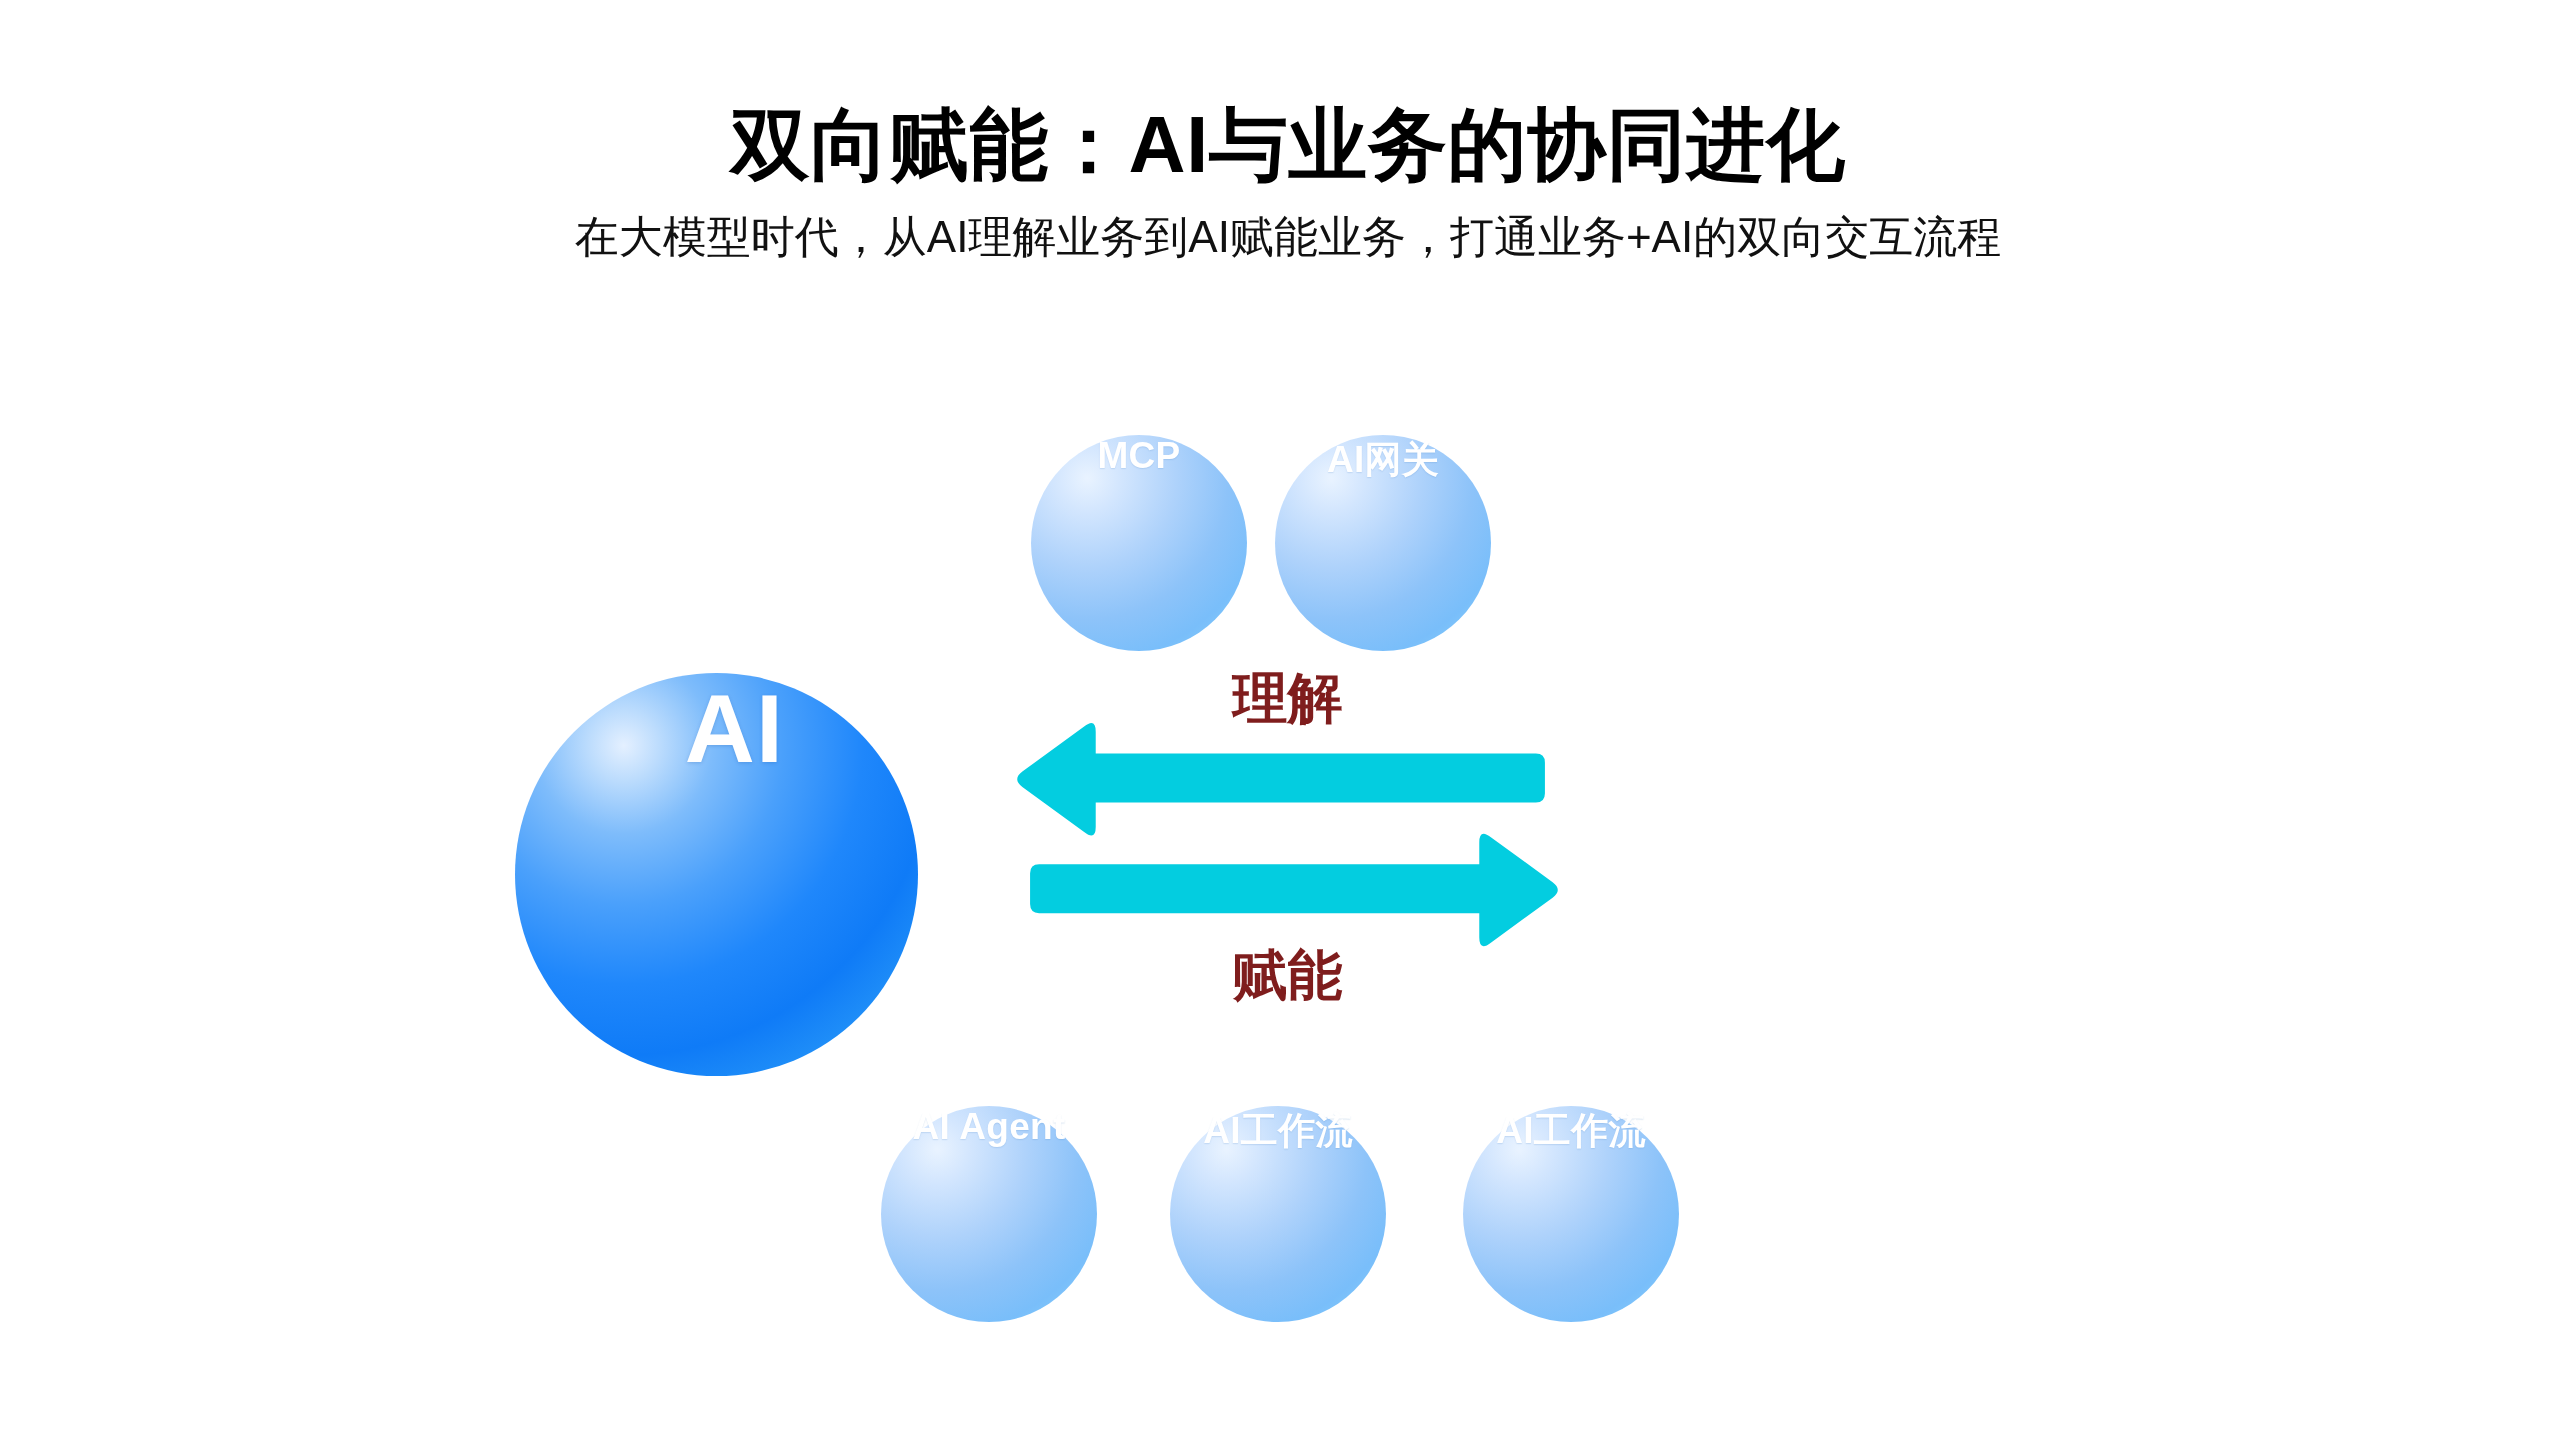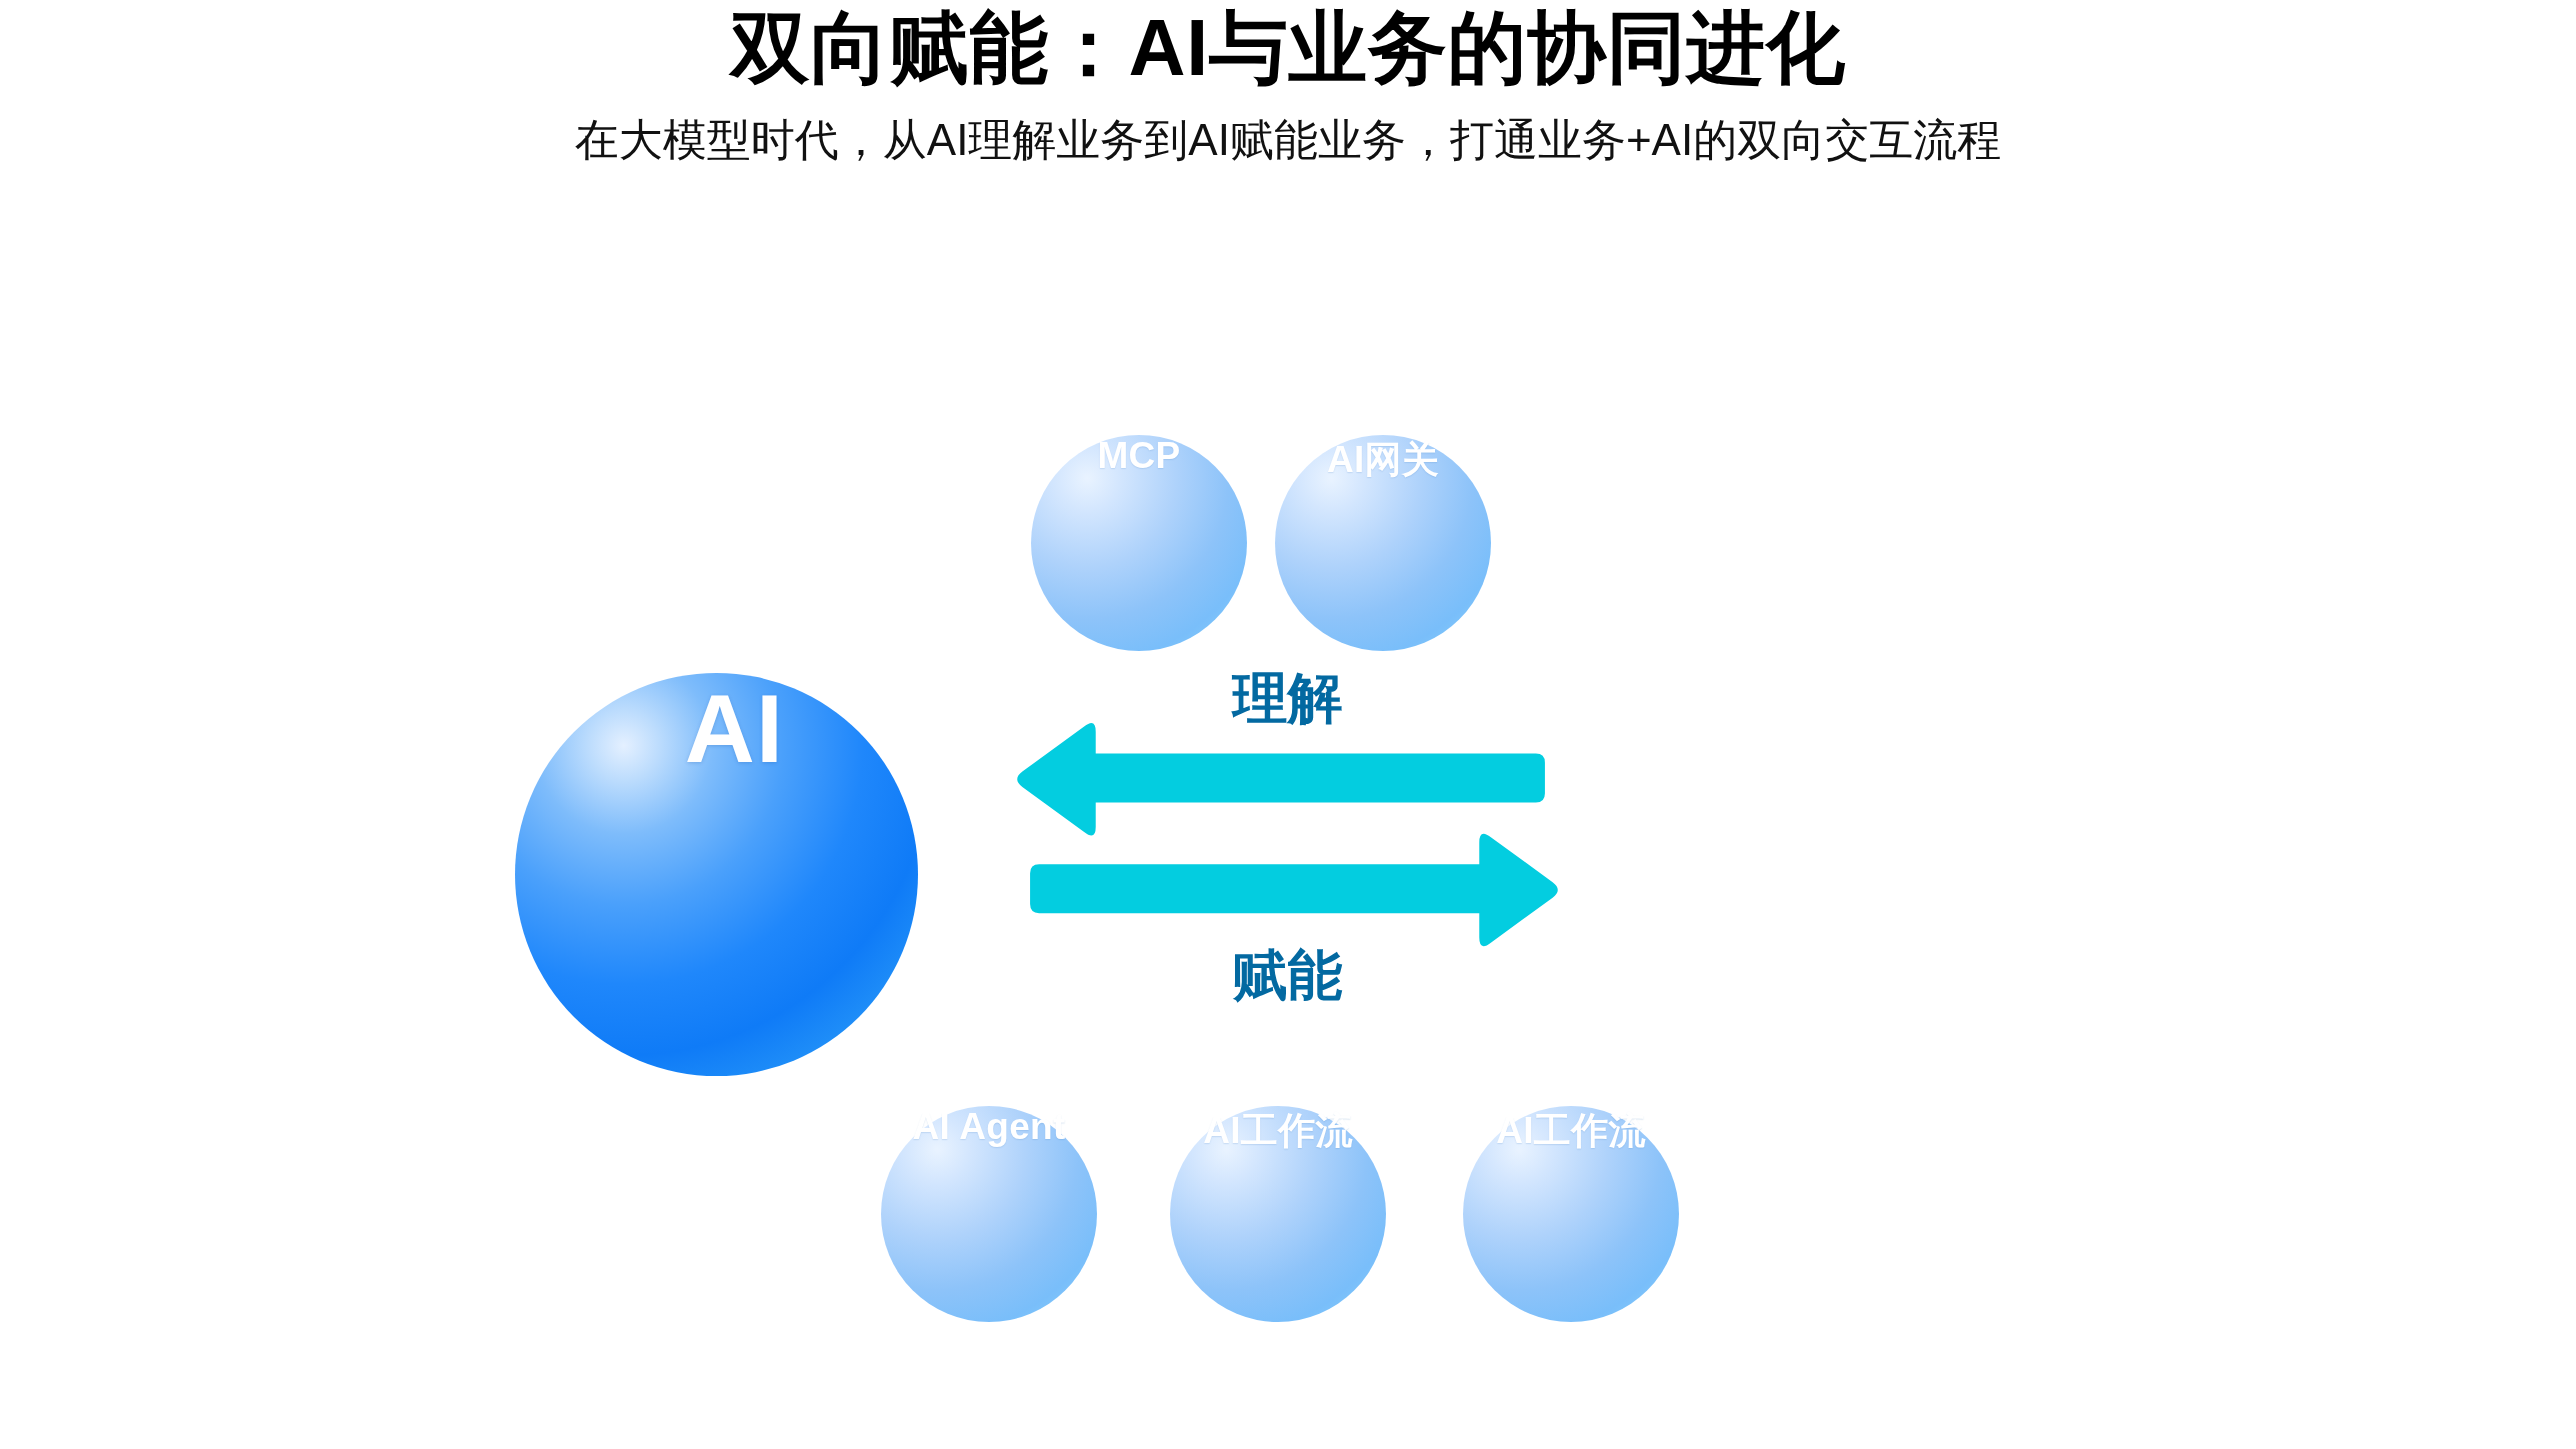--- a/index.html
+++ b/index.html
@@ -26,20 +26,21 @@
   
   .header {
     position: absolute;
     left: 0;
     top: 0;
     width: 2576px;
     text-align: center;
   }
   .page-title {
     margin: 0;
+    padding-top: 97px;
     font-size: 79px;
     line-height: 1.22;
     font-weight: 700;
     letter-spacing: 0.6px;
     color: #000000;
     white-space: nowrap;
   }
   .page-subtitle {
     margin: 1px;
     padding-top: 14px;
@@ -154,21 +155,21 @@
     height: 399px;
     overflow: visible;
   }
 
   .flow-label {
     position: absolute;
     width: 567px;
     text-align: center;
     left: 1004px;
     font-weight: 700;
-    color: #0369a1;
+    color: #7f1d1d;
     font-size: 55px;
     line-height: 1;
     white-space: nowrap;
     user-select: none;
   }
   #flow-label-understand { top: 671px; }
   #flow-label-empower    { top: 948px; }
 </style>
 </head>
 <body>

